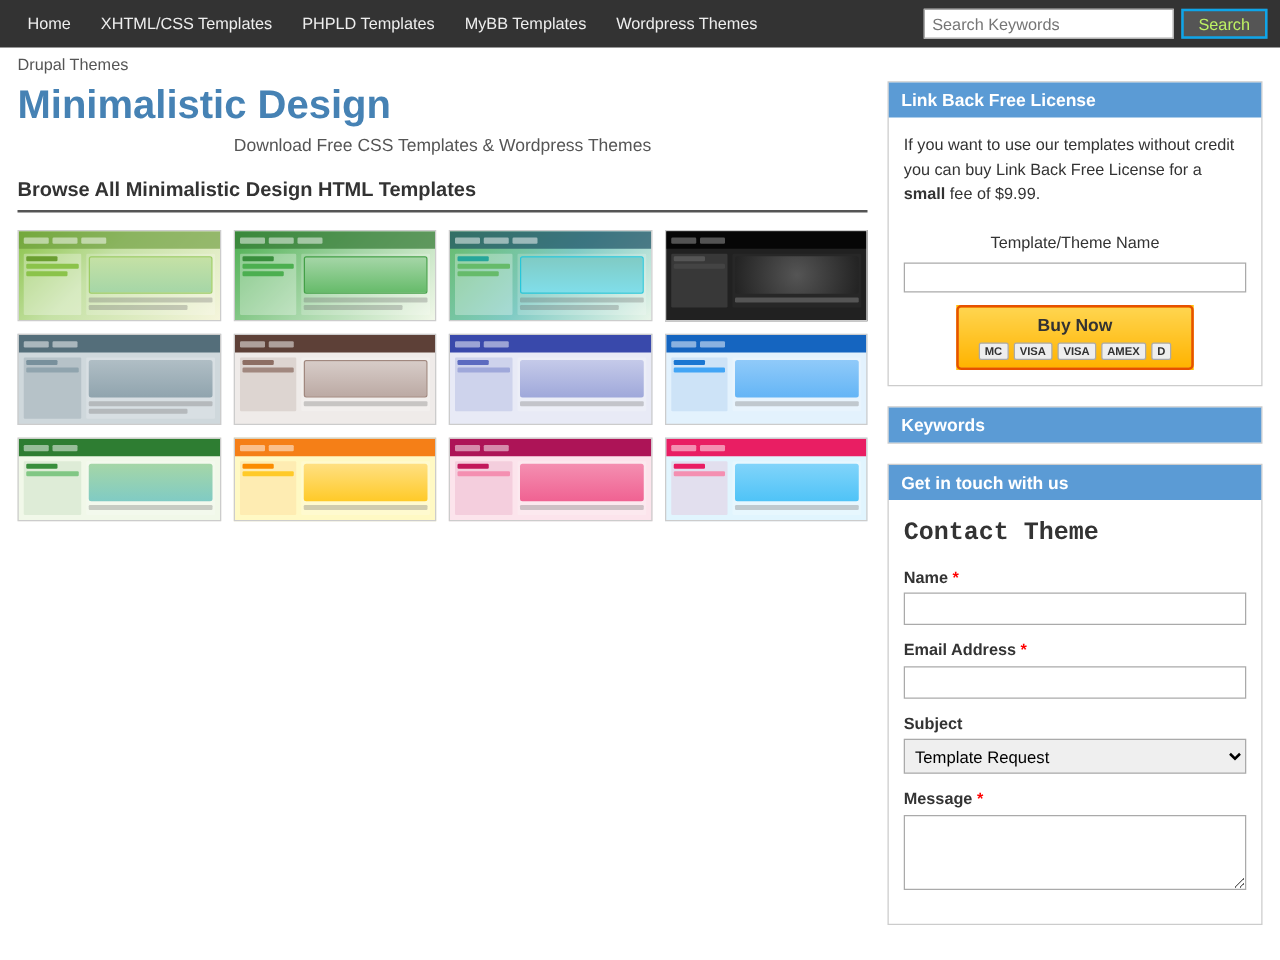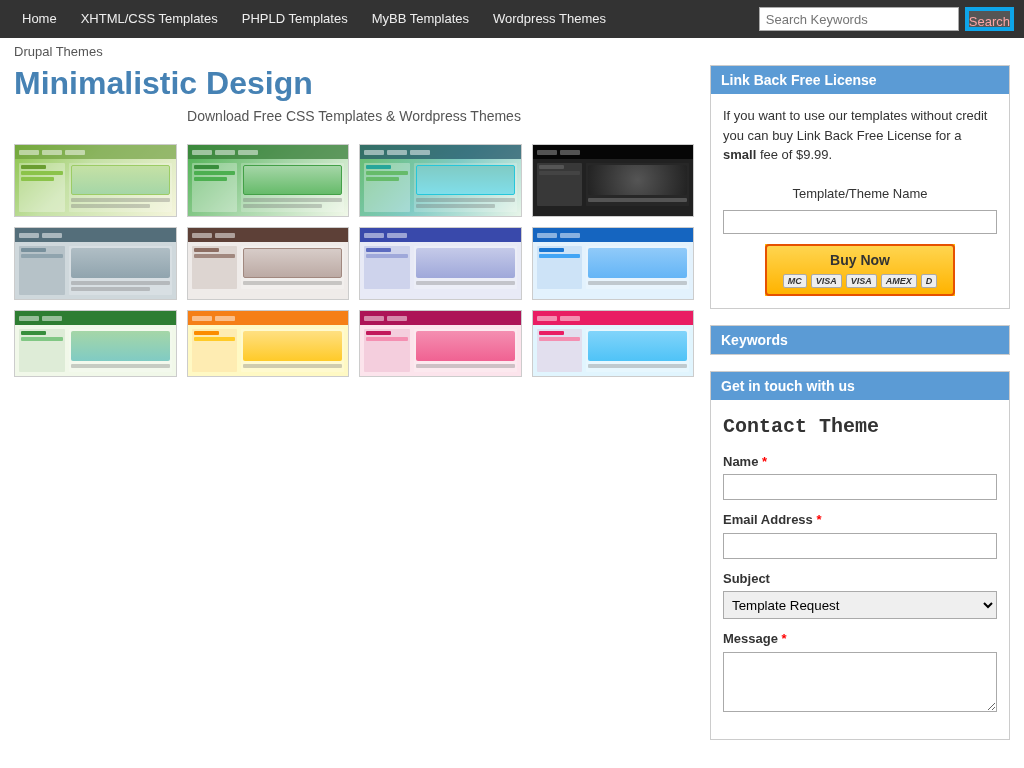--- a/index.html
+++ b/index.html
@@ -33,23 +33,23 @@
     }
     #search-input {
       width: 200px;
       height: 24px;
       padding: 2px 6px;
       border: 1px solid #aaa;
       font-size: 13px;
     }
     #search-button {
       background: #555;
-      color: #fca5a5;
-      border: 4px solid #0ea5e9;
-      padding: 3px 0;
+      color: #bef264;
+      border: 2px solid #0ea5e9;
+      padding: 3px 12px;
       height: 24px;
       cursor: pointer;
       font-size: 13px;
     }
 
     
     #breadcrumb {
       padding: 6px 14px;
       font-size: 13px;
       color: #555;
@@ -162,21 +162,20 @@
       margin-top: 4px;
     }
     .payment-icon {
       background: #eee;
       border: 1px solid #aaa;
       border-radius: 2px;
       padding: 1px 4px;
       font-size: 9px;
       font-weight: bold;
       color: #333;
-      font-style: italic;
     }
 
     
     .contact-form-title {
       font-size: 20px;
       font-weight: bold;
       margin-bottom: 10px;
       font-family: 'Courier New', monospace;
     }
     .form-field {
@@ -286,20 +285,21 @@
 <div id="breadcrumb">
   <span>Drupal Themes</span>
 </div>
 
 <div id="layout">
 
   <div id="main">
     <h1 id="site-title">Minimalistic Design</h1>
     <p id="site-subtitle">Download Free CSS Templates &amp; Wordpress Themes</p>
 
+    <h2 id="browse-heading">Browse All Minimalistic Design HTML Templates</h2>
 
     <div class="template-grid">
 
       <div class="template-thumb thumb-color-1">
         <div class="thumb-wrapper">
           <div class="thumb-top-bar" style="background:rgba(100,150,50,0.6);">
             <div class="thumb-nav-dot"></div>
               <div class="thumb-nav-dot"></div>
               <div class="thumb-nav-dot"></div>
           </div>

